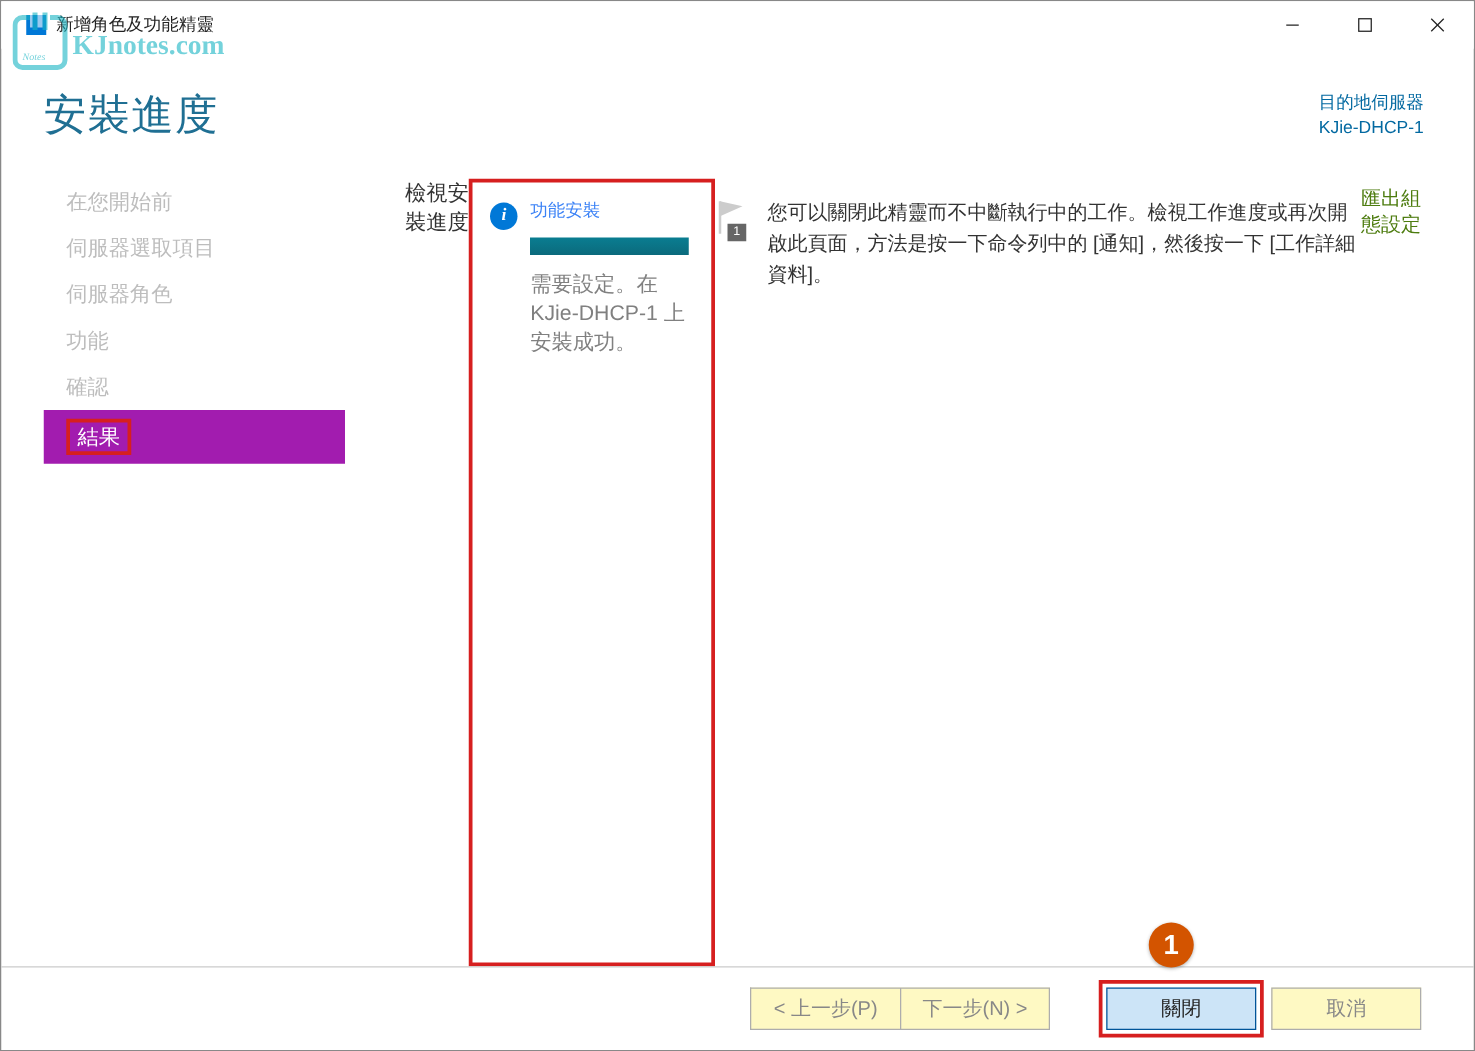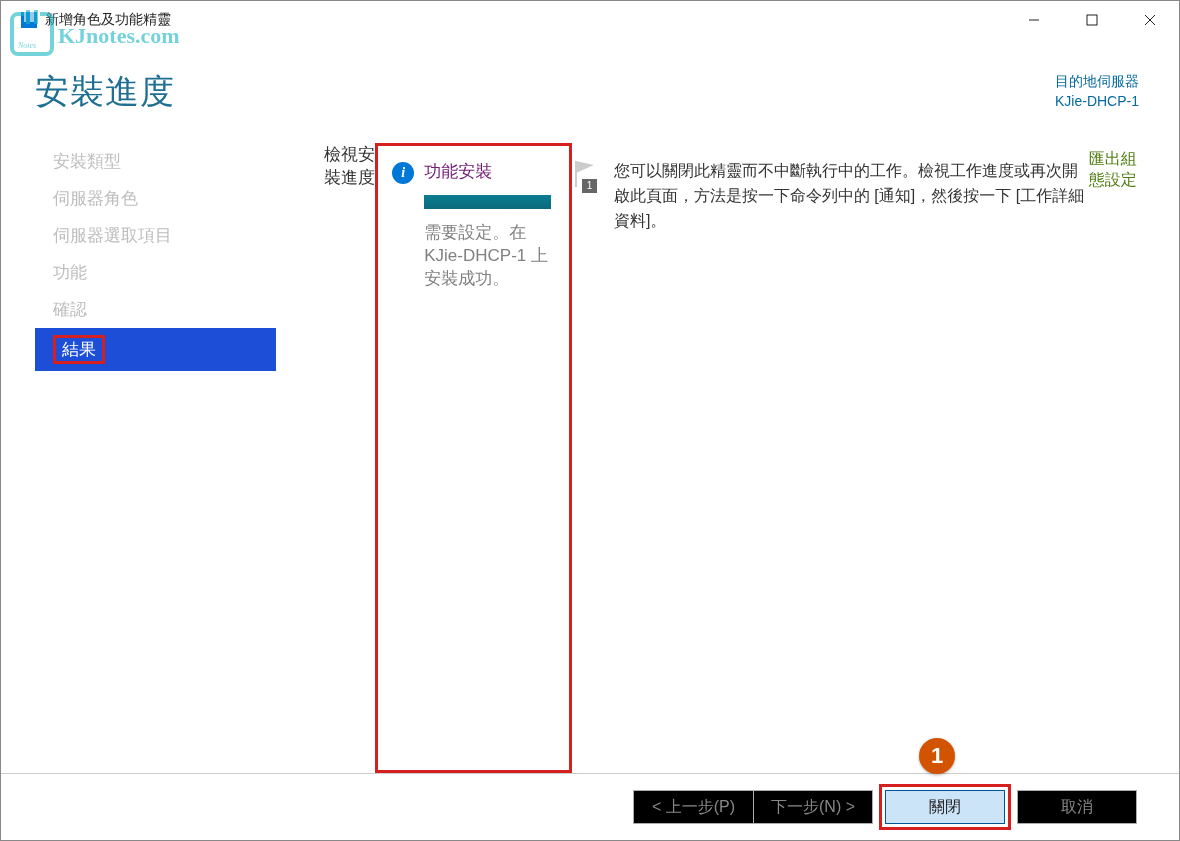--- a/index.html
+++ b/index.html
@@ -88,21 +88,21 @@
       padding-top: 18px;
       padding-left: 34px;
     }
     .sidebar-item {
       font-size: 17px;
       color: #bdbdbd;
       padding: 7px 18px 7px 18px;
       font-weight: 400;
     }
     .sidebar-item.active {
-      background: #1d4ed8;
+      background: #a21caf;
       color: #fff;
     }
     .sidebar-item.active .label-wrap {
       display: inline-block;
       border: 3px solid #d61f1f;
       padding: 0px 6px;
     }
     
     .main {
       flex: 1;
@@ -139,22 +139,22 @@
       display: flex;
       align-items: center;
       justify-content: center;
       font-family: Georgia, serif;
       font-style: italic;
       font-weight: bold;
       font-size: 14px;
     }
     .install-status-body { flex: 1; padding-left: 6px; }
     .install-label {
-      font-size: 17px;
-      color: #701a75;
+      font-size: 14px;
+      color: #3b82f6;
       margin-bottom: 12px;
     }
     .progress-bar {
       height: 14px;
       background: #006c7e;
       background: linear-gradient(#0a7d91, #0b6a7c);
       width: 100%;
       margin-bottom: 12px;
     }
     .install-msg {
@@ -216,32 +216,33 @@
       display: flex;
       justify-content: flex-end;
       gap: 12px;
       align-items: center;
       position: relative;
     }
     .btn {
       min-width: 120px;
       height: 34px;
       border: 1px solid #adadad;
-      background: #000000;
+      background: #fef9c3;
       color: #888;
       font-size: 16px;
       padding: 0 12px;
       font-family: inherit;
     }
     .btn.primary {
       border: 1px solid #005499;
       background: #cce4f7;
       color: #222;
       outline: 3px solid #d61f1f;
       outline-offset: 3px;
+      margin-left: 33px;
     }
     .callout-badge {
       position: absolute;
       width: 36px; height: 36px;
       background: #d35400;
       border-radius: 50%;
       color: #fff;
       display: flex;
       align-items: center;
       justify-content: center;
@@ -298,23 +299,23 @@
     <div class="page-title">安裝進度</div>
     <div class="dest-block">
       <div>目的地伺服器</div>
       <div>KJie-DHCP-1</div>
     </div>
   </div>
 
   <div class="body">
 
     <div class="sidebar">
-      <div class="sidebar-item"><span>安裝類型</span></div>
+      <div class="sidebar-item"><span>在您開始前</span></div>
+      <div class="sidebar-item"><span>伺服器選取項目</span></div>
       <div class="sidebar-item"><span>伺服器角色</span></div>
-      <div class="sidebar-item"><span>伺服器選取項目</span></div>
       <div class="sidebar-item"><span>功能</span></div>
       <div class="sidebar-item"><span>確認</span></div>
       <div class="sidebar-item active"><span class="label-wrap">結果</span></div>
     </div>
 
     <div class="main">
       <div class="section-heading">檢視安裝進度</div>
 
       <div class="highlight-box">
         <div class="install-status">

